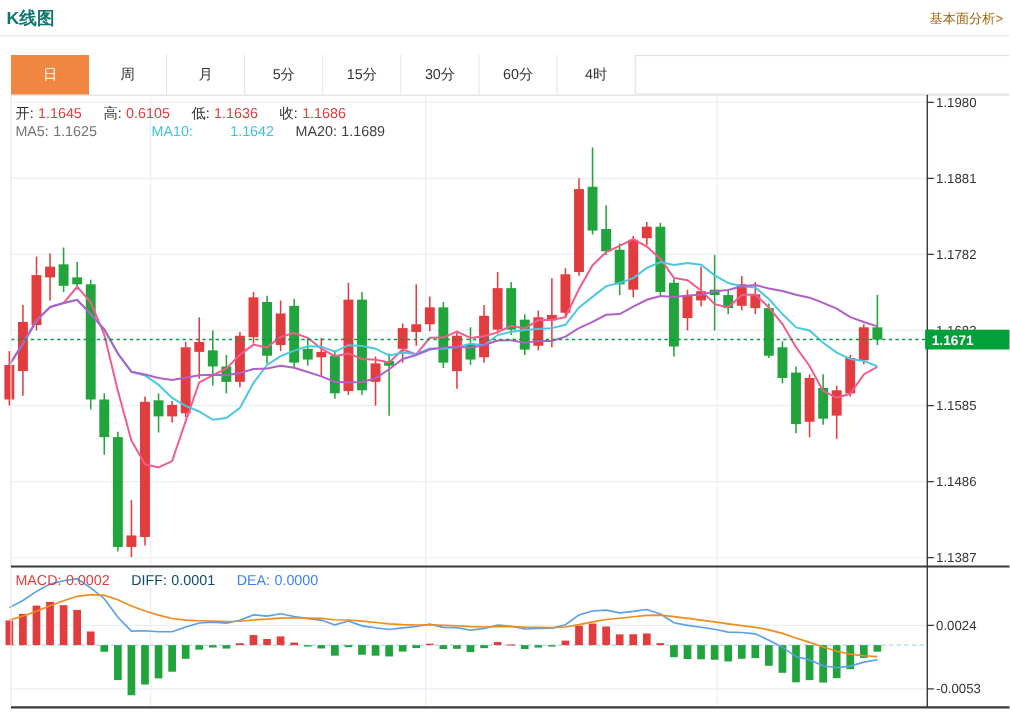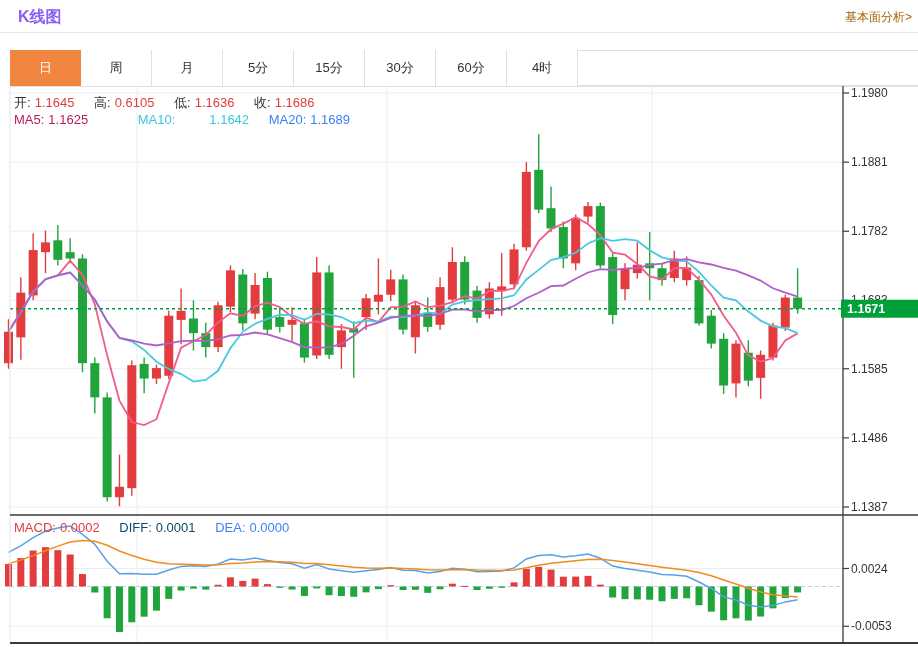--- a/index.html
+++ b/index.html
@@ -1,38 +1,38 @@
 <!DOCTYPE html>
 <html><head>
 <meta charset="utf-8">
 <style>
   * { margin:0; padding:0; box-sizing:border-box; }
   html,body { width:918px; height:647px; background:#fff; overflow:hidden;
     font-family:"Liberation Sans","DejaVu Sans",sans-serif; }
   .page { position:relative; width:918px; height:647px; background:#fff; }
   .header { position:absolute; left:0; top:0; width:918px; height:33px;
     border-bottom:1px solid #e8e8e8; }
-  .title { position:absolute; left:18px; top:7px; font-size:16px; font-weight:bold; color:#8b5cf6; }
+  .title { position:absolute; left:6px; top:7px; font-size:16px; font-weight:bold; color:#0f766e; }
   .link { position:absolute; right:6px; top:9px; font-size:12px; color:#a16207; text-decoration:none; cursor:pointer; }
   .tabbar { position:absolute; left:10px; top:50px; width:908px; height:36px;
     border-top:1px solid #e0e0e0; border-bottom:1px solid #e0e0e0; display:flex; }
   .tab { width:71px; height:36px; line-height:34px; text-align:center; font-size:13px;
     color:#333; background:#fff; border-right:1px solid #e0e0e0; cursor:pointer; margin-top:-1px; padding-top:1px; }
   .tab:first-child { border-left:1px solid #e0e0e0; }
   .tab.active { background:#f0863f; color:#fff; border-color:#f0863f; }
   .chart-wrap { position:absolute; left:0; top:86px; width:880px; height:561px; }
   #chart-svg { position:absolute; left:0; top:0; }
   .readout { position:absolute; left:14px; font-size:13px; white-space:nowrap; pointer-events:none; }
   .readout span { margin-right:4px; }
   .readout .gap { margin-right:16px; }
   .lbl { color:#333; }
   .val-red,.c-red { color:#e23c3e;text-align:center; }
-  .c-pink { color:#be185d; }
+  .c-pink { color:#737373; }
   .c-cyan { color:#3fc4dd;padding-left:30px; }
-  .c-purple { color:#3b82f6; }
+  .c-purple { color:#404040; }
   .c-blue { color:#0c4a6e; }
   .c-orange { color:#3b82f6; }
 </style>
 </head>
 <body>
 
 <div class="page">
   <div class="header">
     <div class="title">K线图</div>
     <a class="link">基本面分析&gt;</a>

